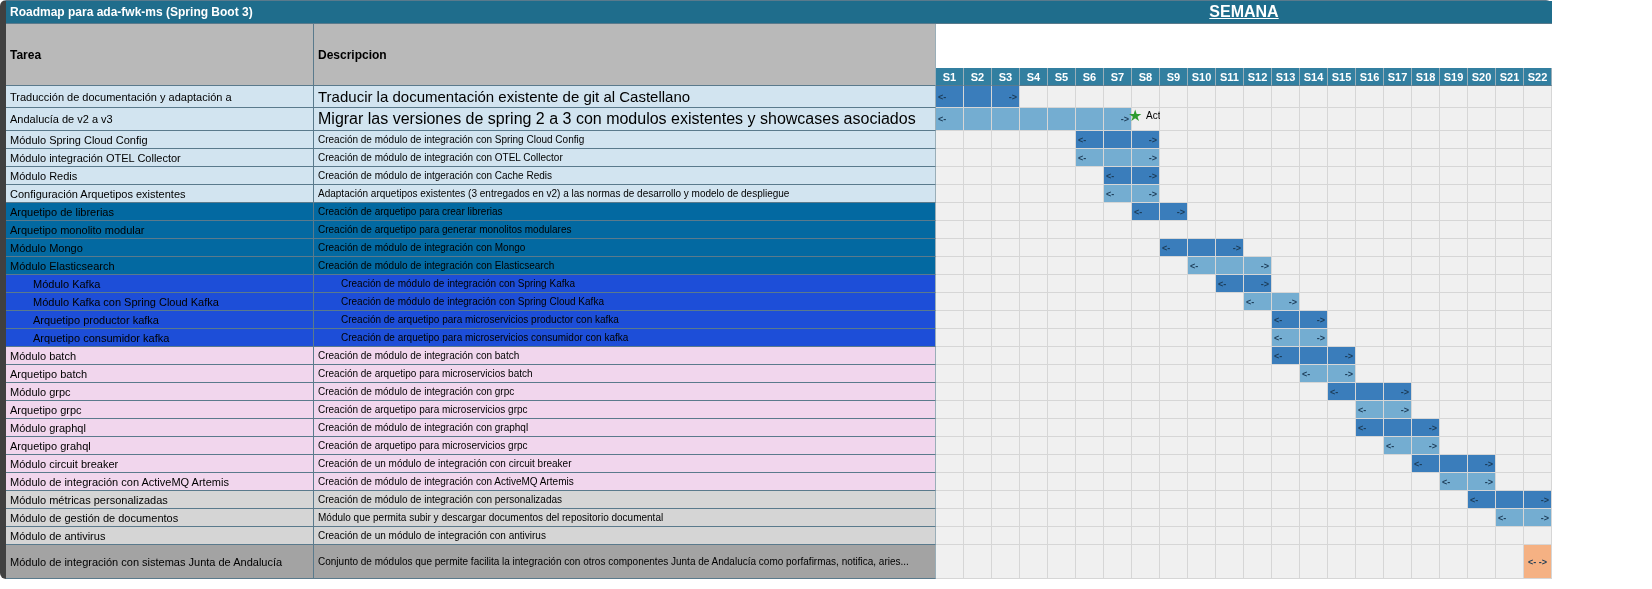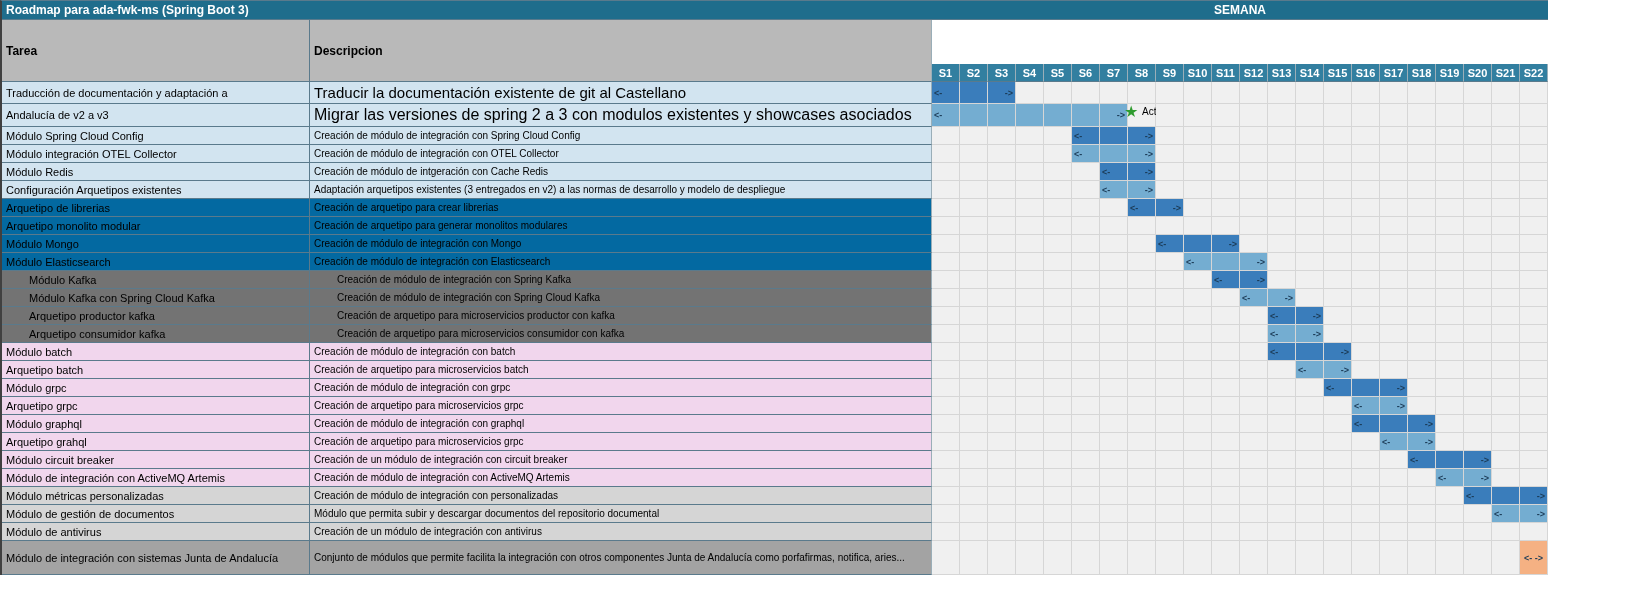--- a/index.html
+++ b/index.html
@@ -7,43 +7,44 @@
     margin: 0;
     font-family: "Segoe UI", Arial, sans-serif;
     font-size: 11px;
     background: #fff;
     color: #000;
   }
   .grid {
     display: grid;
     grid-template-columns: 308px 622px repeat(22, 28px);
     border-top: 1px solid #5a7a8c;
-    border-left: 2px solid #404040;
+    border-left: 6px solid #404040;
     width: max-content;
+    border-radius: 6px;
   }
   .cell {
     border-right: 1px solid #9aaeb8;
     border-bottom: 1px solid #5a7a8c;
     padding: 2px 4px;
     overflow: hidden;
     white-space: nowrap;
     text-overflow: ellipsis;
     min-height: 18px;
     display: flex;
     align-items: center;
   }
   .tall { min-height: 34px; white-space: normal; }
   .title-row .cell {
     background: #1f6d8c;
     color: #fff;
     font-weight: bold;
     border-right: none;
   }
   .title-main { font-size: 12px; }
-  .semana { justify-content: center; font-size: 12px; }
+  .semana { justify-content: center; font-size: 16px; text-decoration: underline; }
   .head-row .cell.col-head {
     background: #b9b9b9;
     font-weight: bold;
     font-size: 12px;
   }
   .head-row .cell.week-head {
     background: #327fa0;
     color: #fff;
     font-weight: bold;
     justify-content: center;
@@ -58,21 +59,21 @@
     border-bottom: 1px solid #d6d6d6;
     padding: 0;
     position: relative;
     justify-content: center;
     font-size: 9px;
     color: #2b4a63;
   }
   
   .c-blue  { background: #d2e4f0; }
   .c-orange{ background: #0369a1; }
-  .c-green { background: #737373; padding-left: 27px; }
+  .c-green { background: #1d4ed8; padding-left: 27px; }
   .c-pink  { background: #f1d6ed; }
   .c-gray  { background: #d5d5d5; }
   .c-orange2 { background: #a3a3a3; }
   
   .bar-light { background: #74add1; }
   .bar-dark  { background: #3a7dbb; }
   .bar-or    { background: #f5b183; }
   .arrow { font-size: 9px; color: #1b3a55; font-weight: bold; }
   .star {
     position: absolute;

